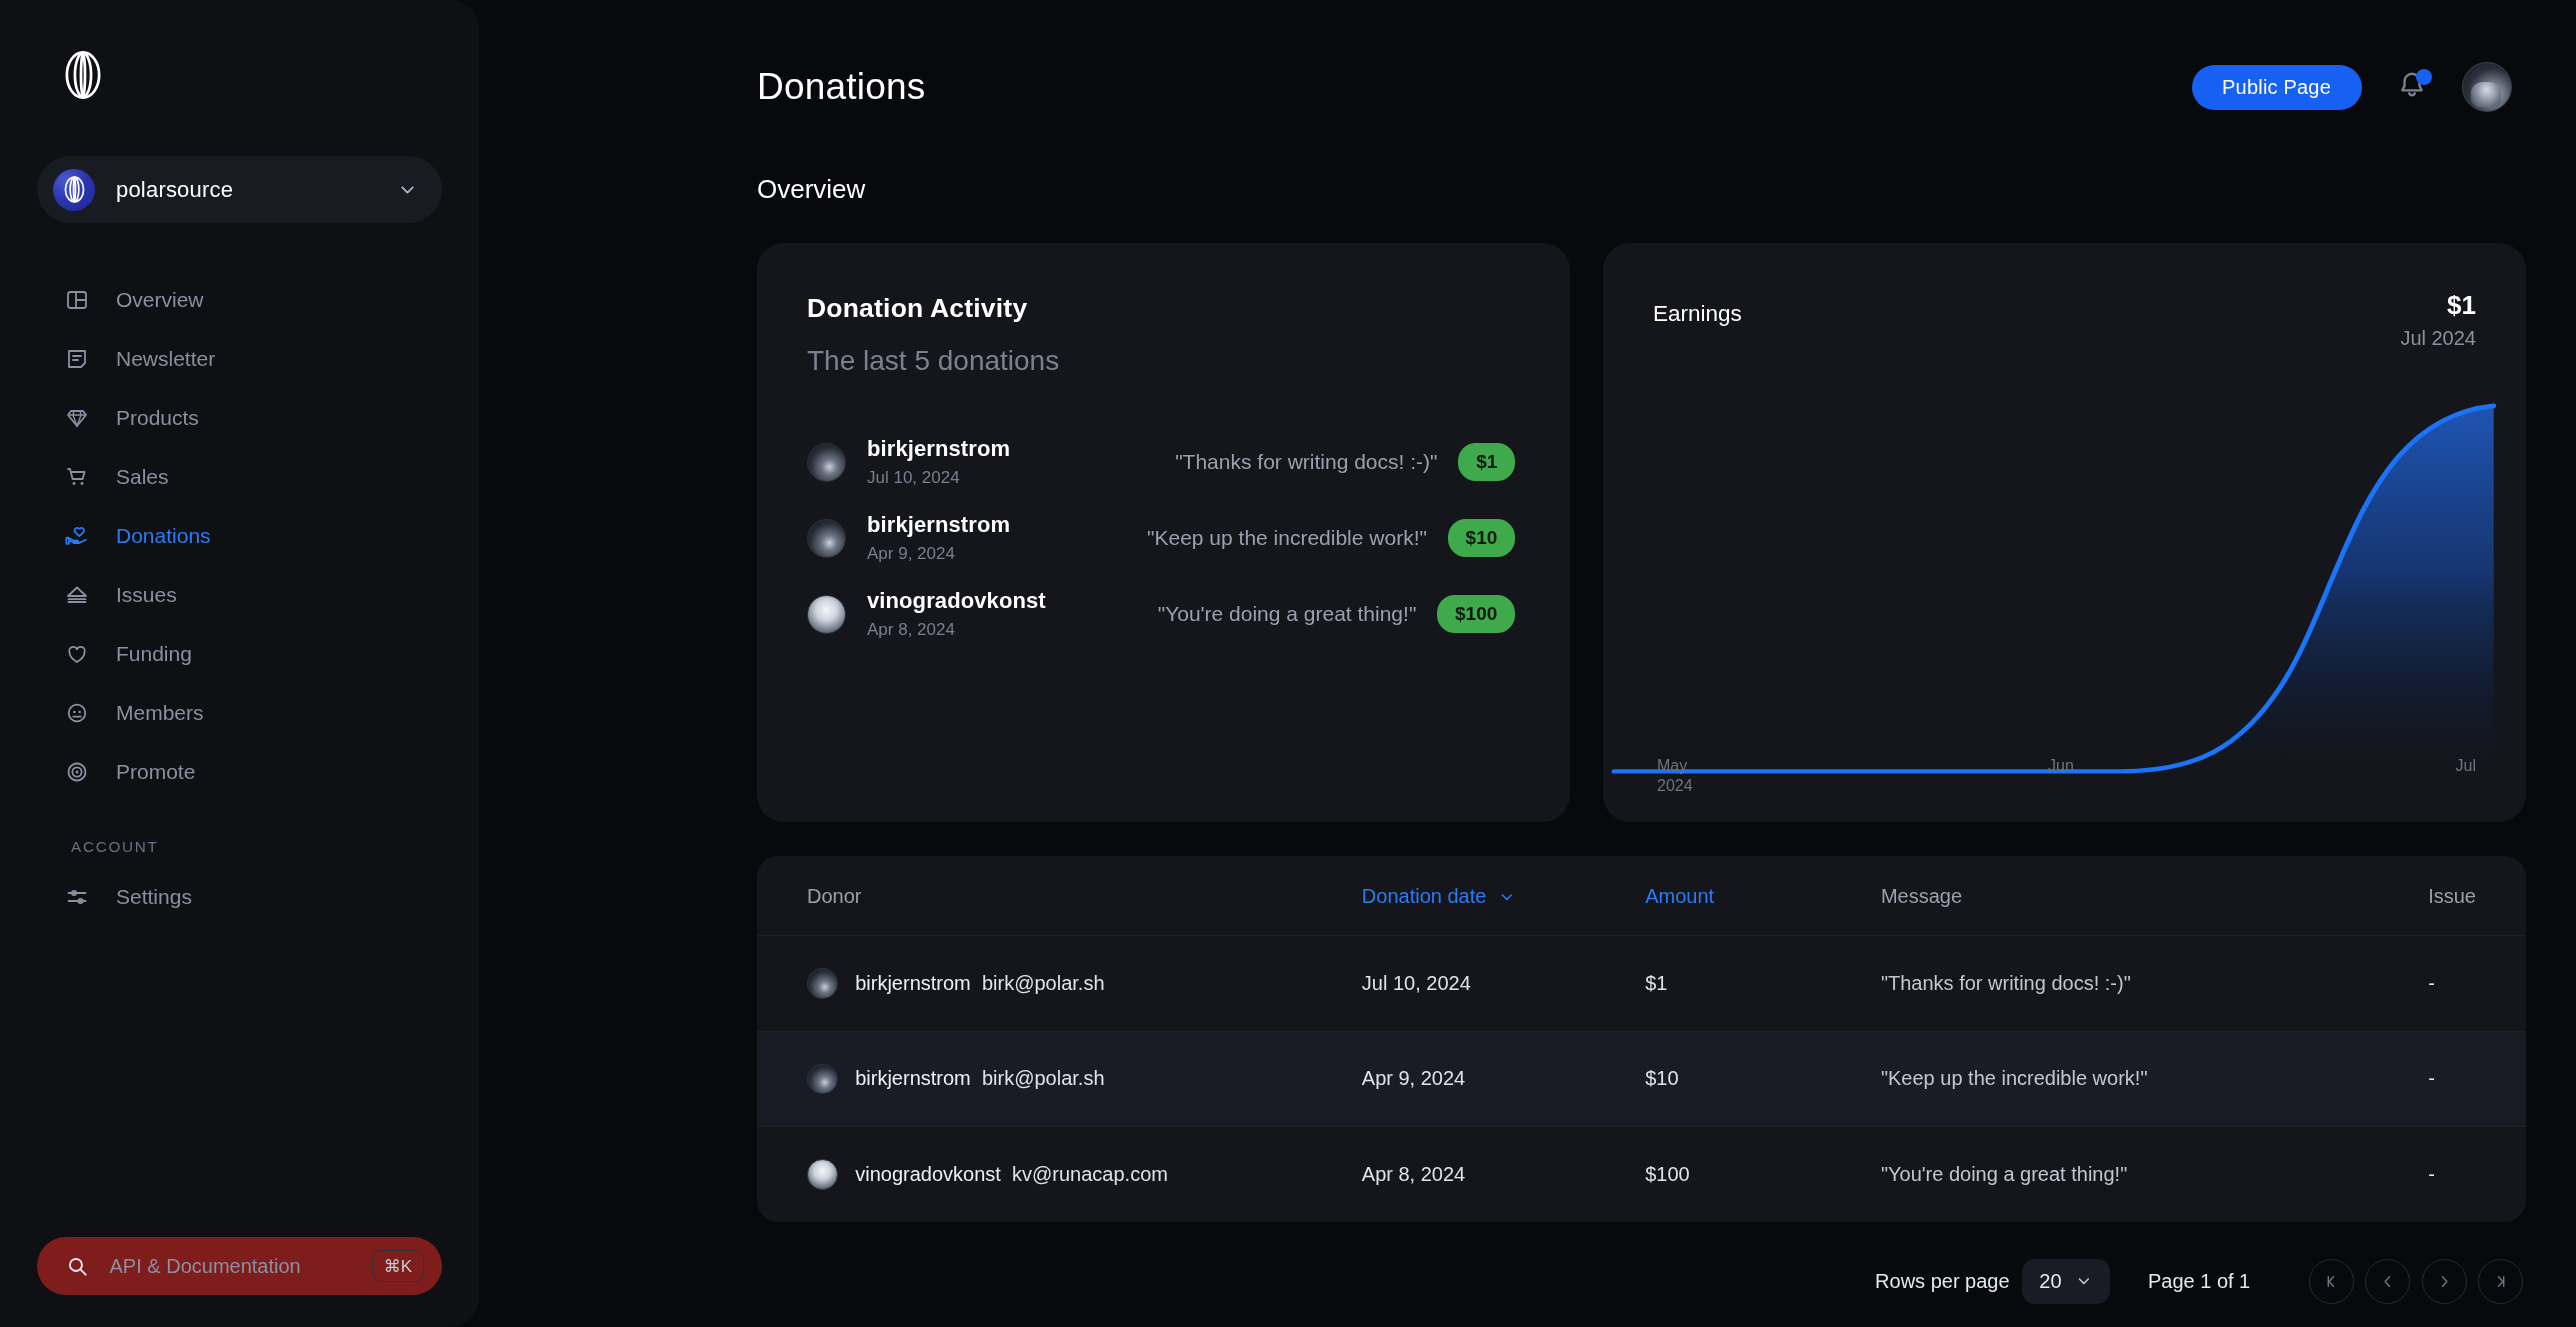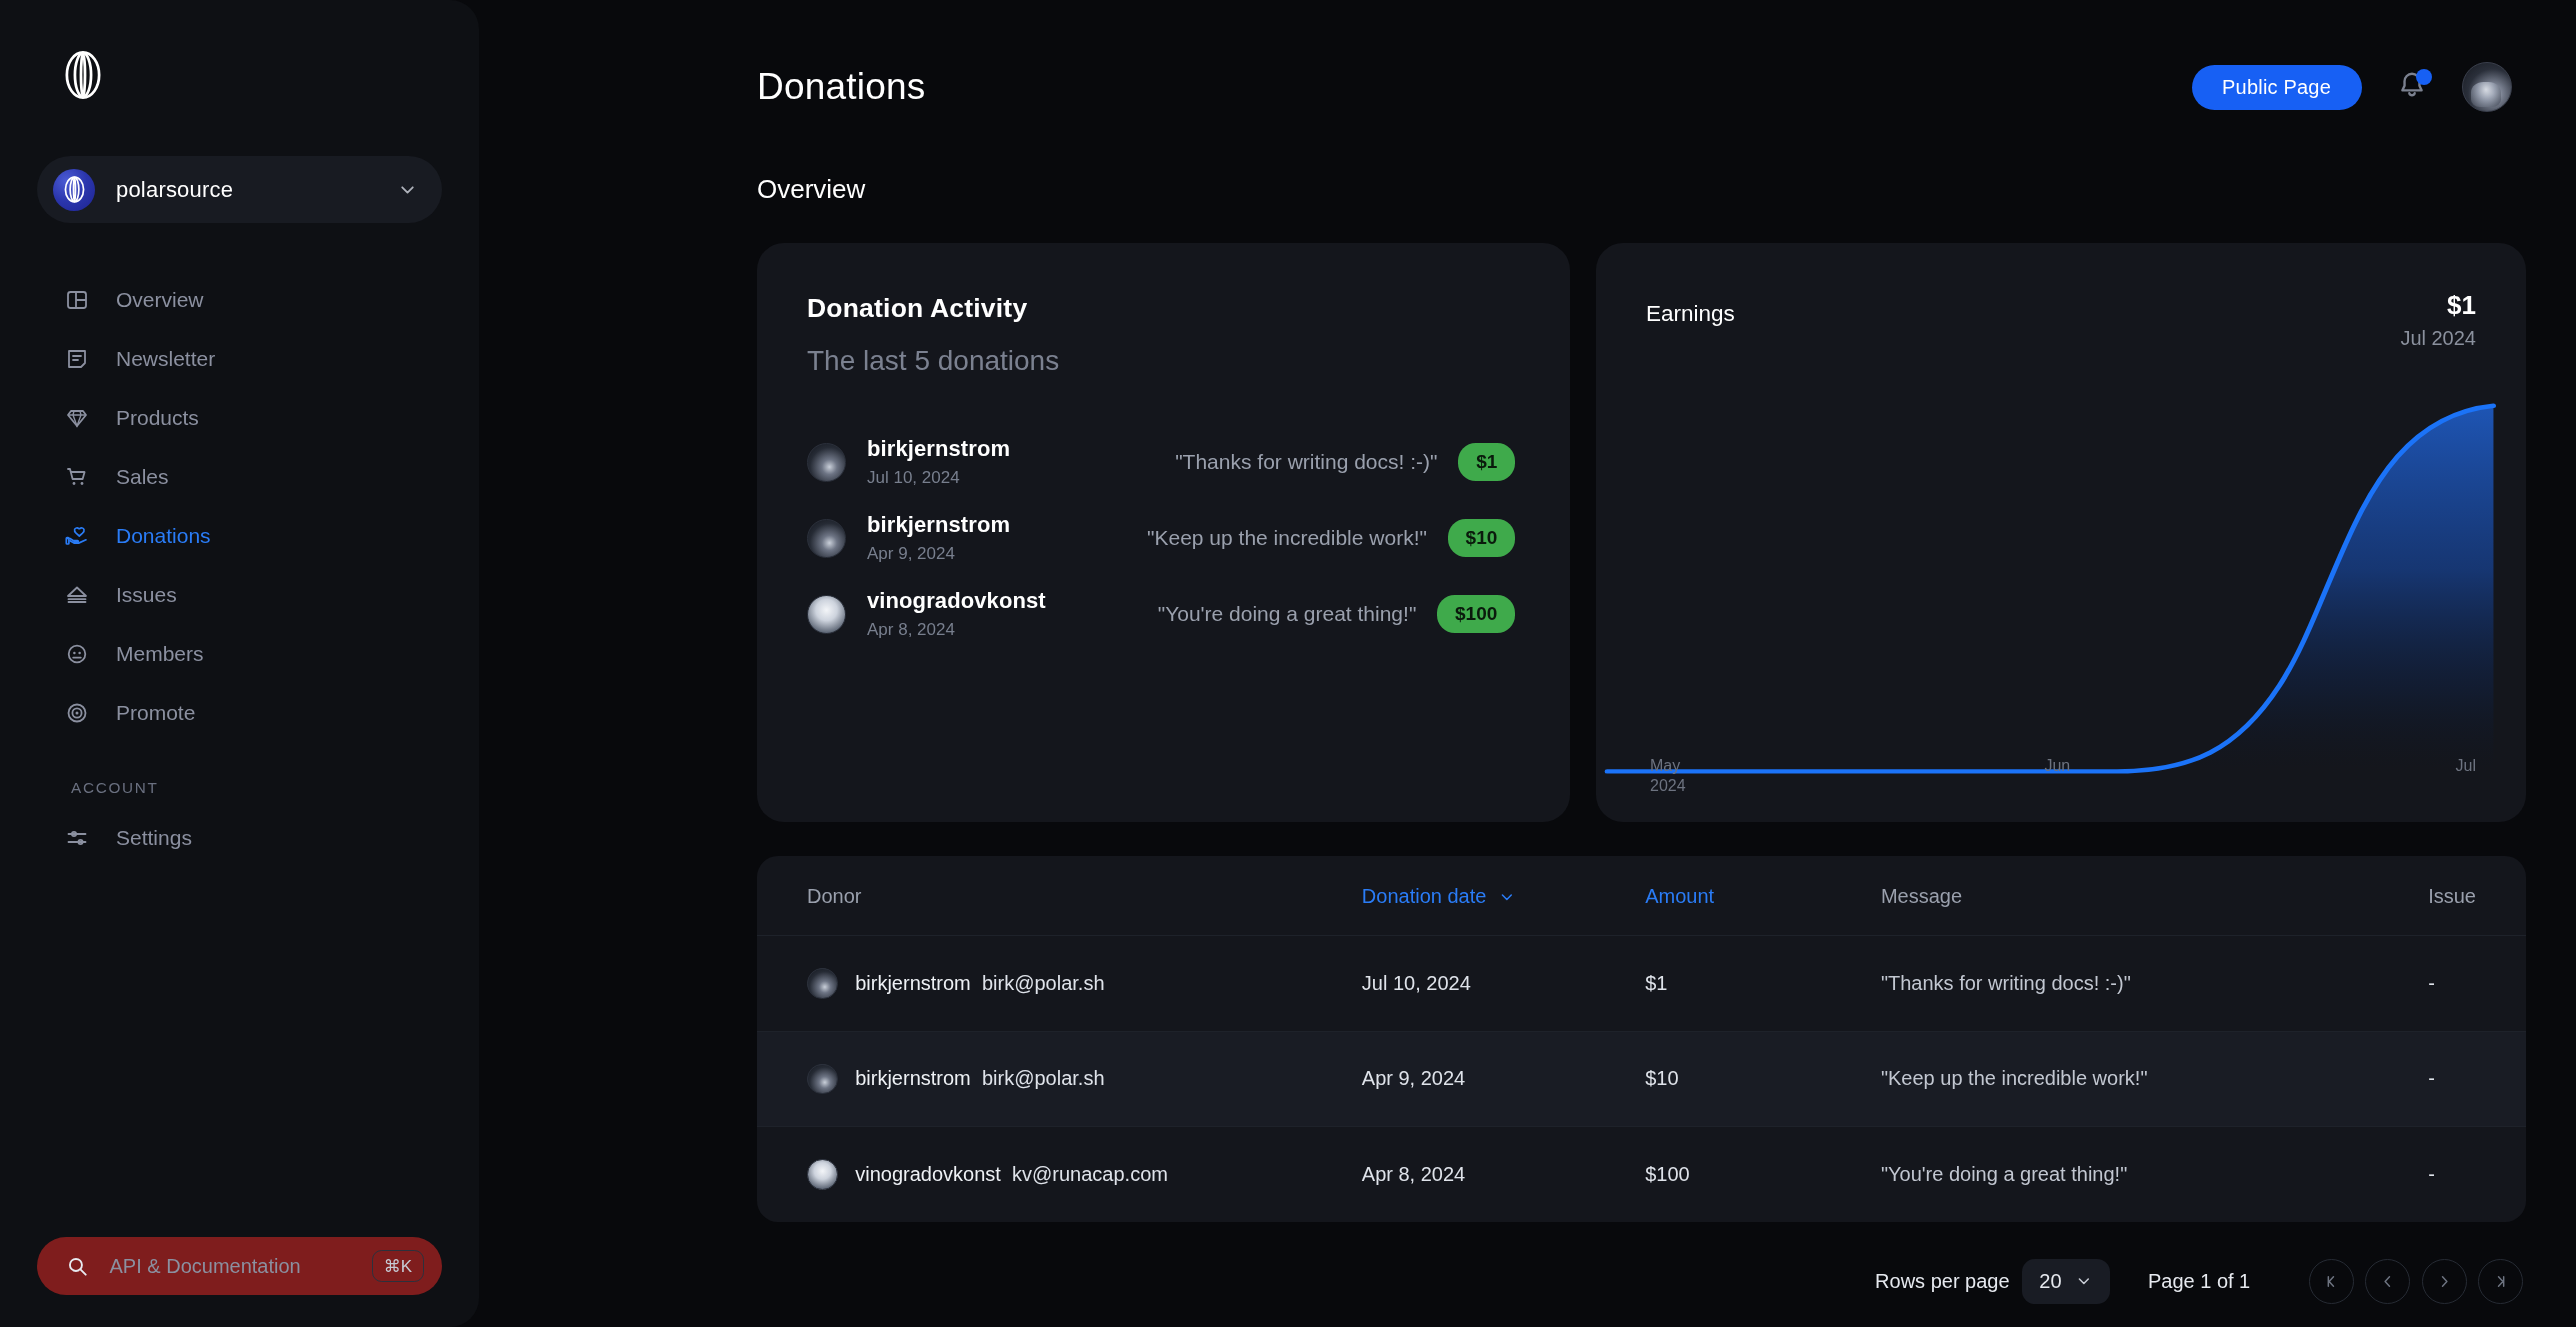--- a/index.html
+++ b/index.html
@@ -171,21 +171,21 @@
   .content {
     padding-left: 278px;
   }
   .section-head {
     color: #ffffff;
     font-size: 26px;
     font-weight: 400;
     margin-bottom: 38px;
   }
 
-  .cards-row { display: flex; gap: 26px; }
+  .cards-row { display: flex; gap: 33px; }
   .card {
     background: #14161c;
     border-radius: 27px;
     position: relative;
     overflow: hidden;
   }
   .card-activity { width: 813px; height: 579px; padding: 50px 55px 0 50px; }
   .card-chart { flex: 1; height: 579px; padding: 47px 0 0 0; }
 
   .act-title { color:#ffffff; font-size: 26.5px; font-weight: 600; letter-spacing:0.2px; }
@@ -392,20 +392,28 @@
       <a class="nav-item">
         <span class="ico">
           <svg viewBox="0 0 24 24" width="24" height="24" class="ico-svg">
               <path d="M12 4.5L21 13H3z" fill="none" stroke="currentColor" stroke-width="1.8" stroke-linejoin="round"></path>
               <path d="M3.5 16.2h17M3.5 19h17" stroke="currentColor" stroke-width="1.8" stroke-linecap="round"></path>
             </svg>
         </span>
         <span class="lbl">Issues</span>
       </a>
 
+      <a class="nav-item">
+        <span class="ico">
+          <svg viewBox="0 0 24 24" width="24" height="24" class="ico-svg">
+              <path d="M12 20s-7.5-4.7-7.5-9.6A4 4 0 0112 7.4 4 4 0 0119.5 10.4C19.5 15.3 12 20 12 20z" fill="none" stroke="currentColor" stroke-width="1.8" stroke-linejoin="round"></path>
+            </svg>
+        </span>
+        <span class="lbl">Funding</span>
+      </a>
 
       <a class="nav-item">
         <span class="ico">
           <svg viewBox="0 0 24 24" width="24" height="24" class="ico-svg">
               <circle cx="12" cy="12" r="8.3" fill="none" stroke="currentColor" stroke-width="1.8"></circle>
               <circle cx="9.4" cy="11" r="1.25" fill="currentColor"></circle>
               <circle cx="14.6" cy="11" r="1.25" fill="currentColor"></circle>
               <path d="M8.2 15.6h7.6" stroke="currentColor" stroke-width="1.8" stroke-linecap="round"></path>
             </svg>
         </span>

